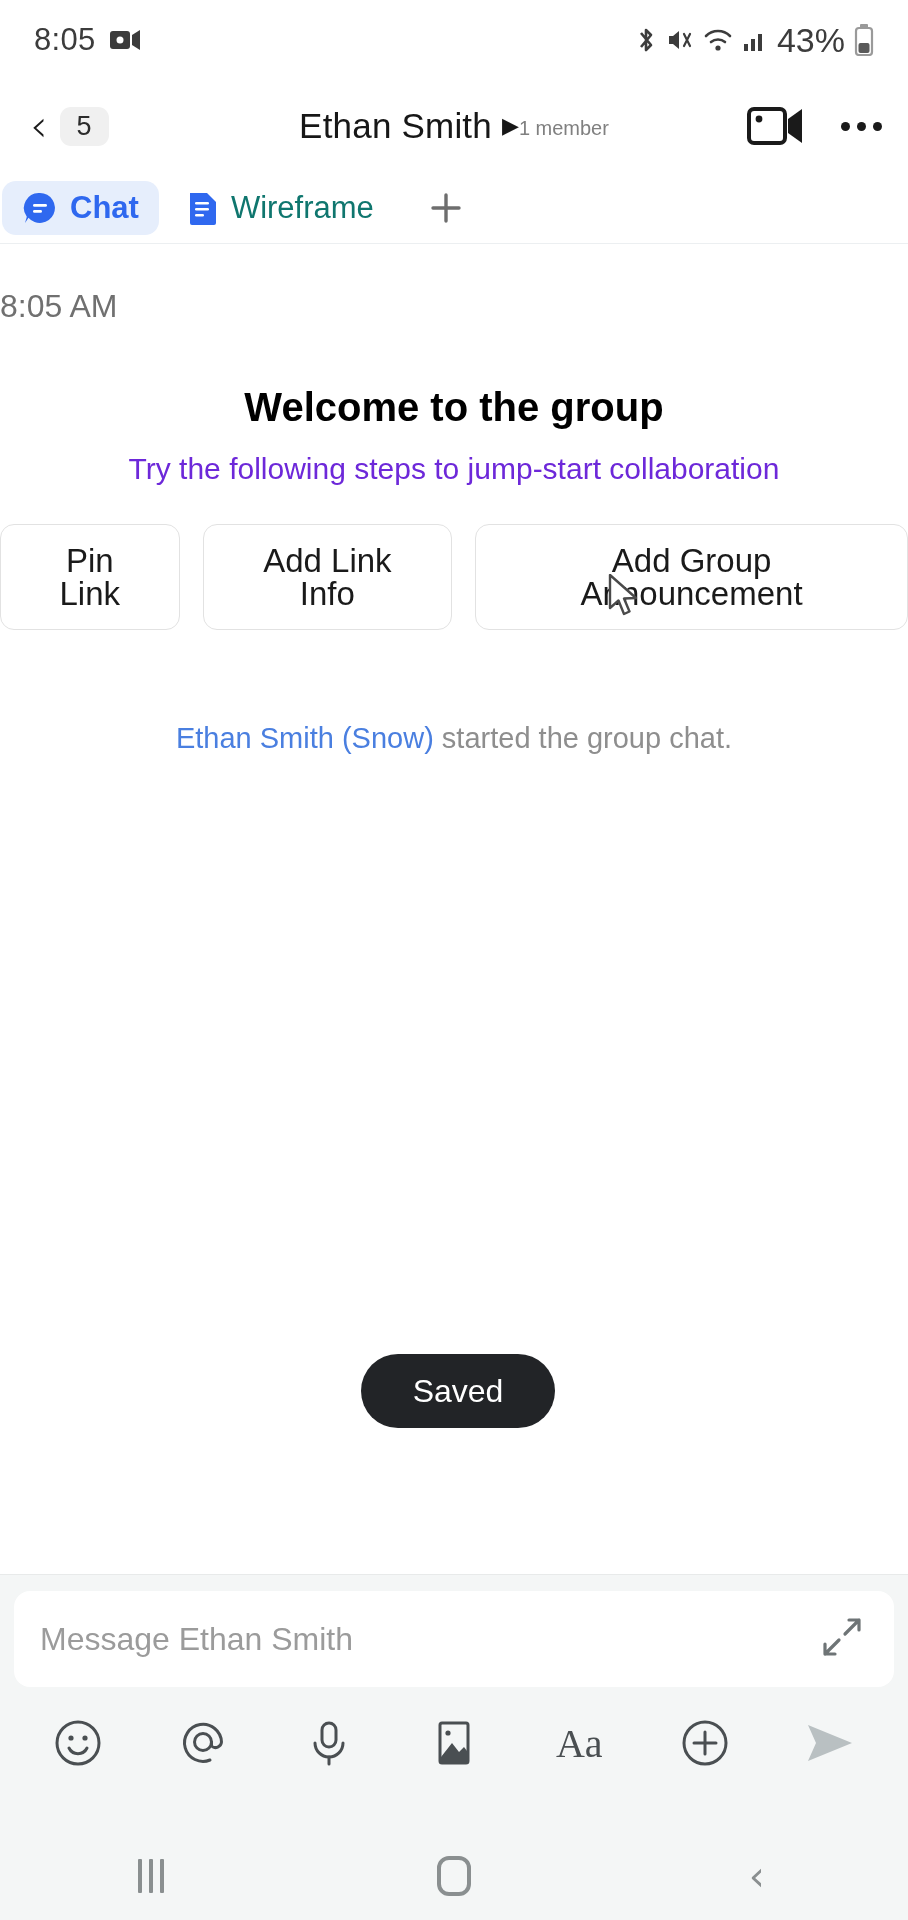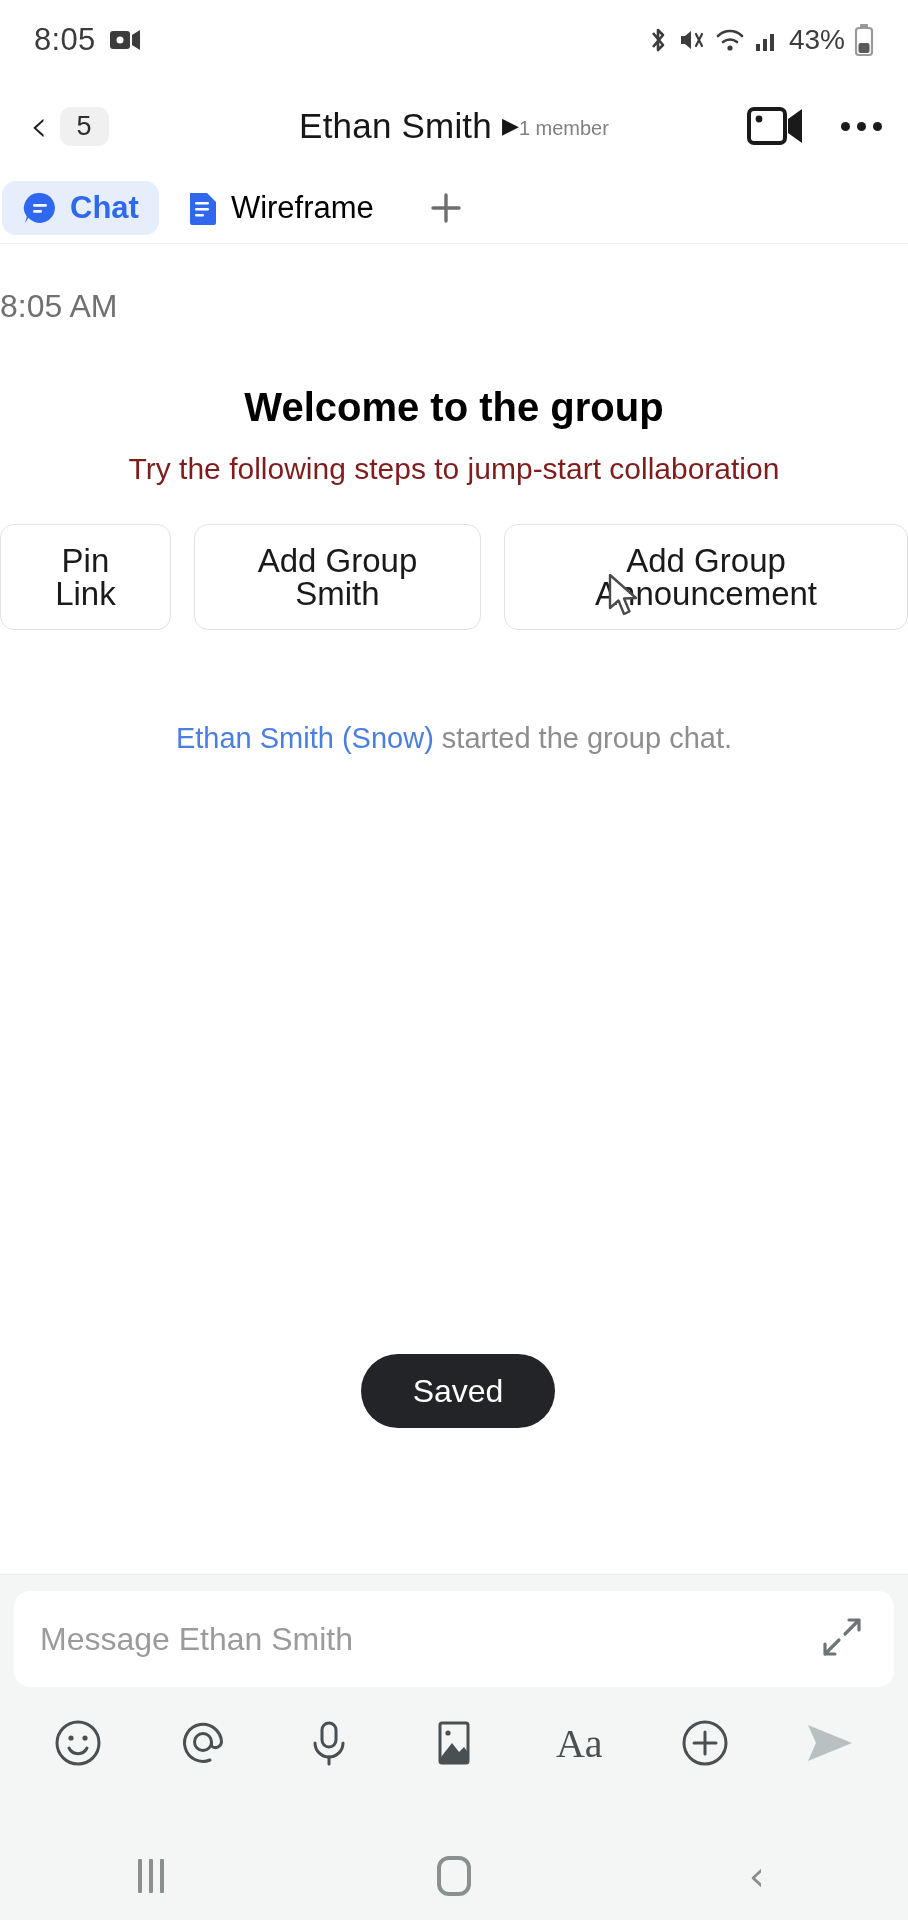--- a/index.html
+++ b/index.html
@@ -14,21 +14,21 @@
   
   .statusbar {
     height: 80px; flex: 0 0 80px;
     display: flex; align-items: center;
     padding: 0 34px;
     background: #ffffff;
   }
   .sb-left { display: flex; align-items: center; gap: 14px; }
   .sb-time { font-size: 31px; color: #3c3c3c; letter-spacing: .3px; }
   .sb-right { margin-left: auto; display: flex; align-items: center; gap: 9px; }
-  .sb-batt-text { font-size: 28px; color: #3c3c3c; margin-left: 0; }
+  .sb-batt-text { font-size: 34px; color: #3c3c3c; margin-left: 0; }
   .icon-sq { display: inline-flex; align-items: center; justify-content: center; }
 
   
   .header {
     height: 92px; flex: 0 0 92px;
     display: flex; align-items: center;
     padding: 0 26px 0 30px;
     position: relative;
   }
   .hdr-back { display: flex; align-items: center; gap: 12px; z-index: 2; }
@@ -56,33 +56,33 @@
   .tabbar {
     height: 72px; flex: 0 0 72px;
     display: flex; align-items: center;
     padding: 0 2px;
     border-bottom: 1px solid #eceff1;
     gap: 8px;
   }
   .tab {
     display: flex; align-items: center; gap: 12px;
     padding: 9px 20px; border-radius: 14px;
-    font-size: 31px; color: #000000;
+    font-size: 31px; color: #0f766e;
   }
   .tab.active { background: #e6eefc; color: #2f68ef; font-weight: 600; }
   .tab-icon { display: flex; align-items: center; }
   .tab-add { padding: 6px 24px; display:flex; align-items:center; }
 
   
   .chatbody { flex: 1 1 auto; position: relative; background: #ffffff; overflow: hidden; }
   .daystamp { text-align: left; font-size: 32px; color: #707070; padding-top: 44px; }
 
   .welcome { margin-top: 60px; text-align: center; }
   .welcome-title { font-size: 40px; font-weight: 700; color: #000000; }
-  .welcome-sub { font-size: 30px; color: #7f1d1d; margin-top: 22px; }
+  .welcome-sub { font-size: 30px; color: #6d28d9; margin-top: 22px; }
 
   .steps { margin-top: 38px; display: flex; flex-direction: row; align-items: center; gap: 23px; }
   .step-btn {
     border: 1.6px solid #e2e2e2; border-radius: 14px;
     background: #ffffff; color: #1a1a1a;
     font-size: 33px; font-family: "Liberation Sans", sans-serif;
     padding: 19px 34px; line-height: 1;
   }
 
   .sysmsg { text-align: center; font-size: 29px; color: #8e8e8e; margin-top: 92px; padding: 0 40px; }
@@ -240,21 +240,21 @@
       <path d="M2 1 L2 34 L10.5 26.5 L16 40 L21.5 37.5 L16 24.5 L28 24 Z" fill="#ffffff" stroke="#4a4a4a" stroke-width="2.4" stroke-linejoin="round"></path>
     </svg>
 
     <div class="welcome">
       <div class="welcome-title">Welcome to the group</div>
       <div class="welcome-sub">Try the following steps to jump-start collaboration</div>
     </div>
 
     <div class="steps">
       <button class="step-btn">Pin Link</button>
-      <button class="step-btn">Add Group Smith</button>
+      <button class="step-btn">Add Link Info</button>
       <button class="step-btn">Add Group Announcement</button>
     </div>
 
     <div class="sysmsg">
       <span class="who">Ethan Smith (Snow)</span><span> started the group chat.</span>
     </div>
 
     <div class="toast-wrap">
       <div class="toast">Saved</div>
     </div>

